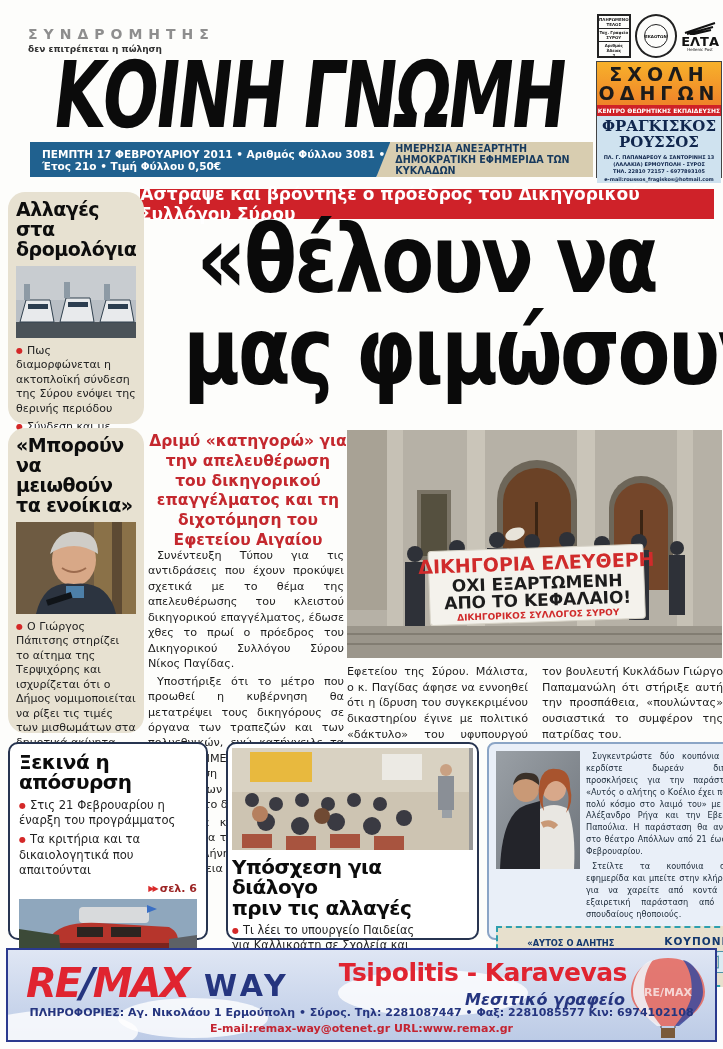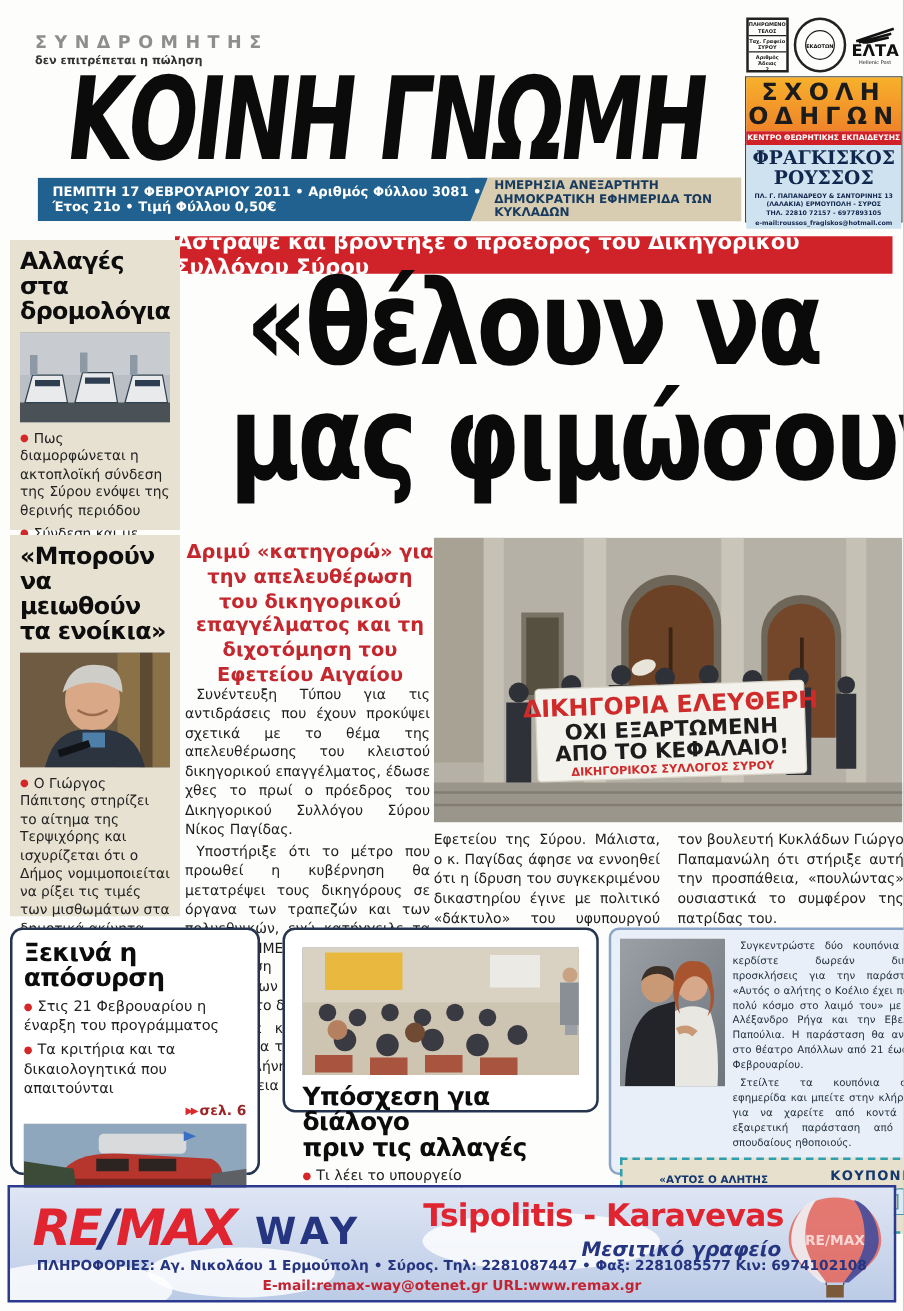--- a/index.html
+++ b/index.html
@@ -51,21 +51,21 @@
   .lead-body p{margin:0 0 2px;text-indent:9px;}
 
   .mainphoto{left:347px;top:430px;width:375px;height:228px;overflow:hidden;}
   .caption{left:347px;top:664px;width:376px;display:flex;gap:14px;font-size:11.2px;color:#1d1d1d;line-height:1.4;text-align:justify;}
   .caption .col{flex:1;}
 
   .pageref{display:flex;justify-content:flex-end;align-items:center;gap:3px;font-size:11px;font-weight:bold;color:#9c2424;}
   .pageref .arr{color:#d92b2b;font-size:8px;letter-spacing:-2px;}
 
   
-  .side{left:8px;width:136px;background:#e7e1d1;padding:8px 8px 6px;box-sizing:border-box;}
+  .side{left:8px;width:136px;background:#e7e1d1;padding:8px 8px 6px;box-sizing:border-box;border-radius:17px;}
   .side h2{margin:0 0 6px;font-size:19px;line-height:1.05;font-weight:900;color:#0d0d0d;letter-spacing:-.5px;}
   .side .bullets{margin-top:6px;}
   .bul{font-size:11px;color:#222;line-height:1.32;margin-bottom:4px;}
   .bul::before{content:"●";color:#d42828;font-size:8px;margin-right:4px;position:relative;top:-1px;}
   .pframe{width:100%;overflow:hidden;background:#999;}
 
   
   .boxN{border:2px solid #273450;border-radius:10px;background:#fff;box-sizing:border-box;padding:8px 9px;}
   .boxN h2{margin:0 0 5px;font-size:20px;font-weight:900;letter-spacing:-.5px;line-height:1.02;color:#0c0c0c;}
   .box3{background:#e9eff8;border:2px solid #8ba5c6;border-radius:8px;box-sizing:border-box;padding:7px;}
@@ -294,21 +294,21 @@
         <rect x="92" y="28" width="30" height="10" fill="#2c2420"></rect>
         <rect x="40" y="44" width="110" height="6" fill="#7a241e"></rect>
         <path d="M0 30 L40 36 L44 72 L0 72 Z" fill="#3c4a38"></path>
         <path d="M150 40 L192 34 L192 72 L150 72 Z" fill="#5d6166"></path>
         <rect x="0" y="58" width="192" height="14" fill="#4a4e52"></rect>
         <path d="M128 6 L138 10 L128 14 Z" fill="#3a6fc4"></path>
       </svg>
     </div>
   </div>
 
-  <div class="abs boxN" style="left:226px;top:742px;width:253px;height:148px;padding:14px;">
+  <div class="abs boxN" style="left:226px;top:742px;width:253px;height:198px;padding:4px;">
     <div class="pframe" style="height:102px;">
       <svg width="237" height="102" viewBox="0 0 237 102" preserveAspectRatio="none">
         <rect width="237" height="102" fill="#cdc4b2"></rect>
         <rect x="0" y="0" width="237" height="44" fill="#d9d2c2"></rect>
         <rect x="18" y="4" width="62" height="30" fill="#e8b93e"></rect>
         <rect x="150" y="6" width="40" height="26" fill="#eceae4"></rect>
         <rect x="210" y="30" width="10" height="40" fill="#9aa0a6"></rect>
         <circle cx="214" cy="22" r="6" fill="#c9a183"></circle>
         <rect x="206" y="28" width="16" height="34" fill="#8a8f96"></rect>
         <g fill="#3a3a42">

